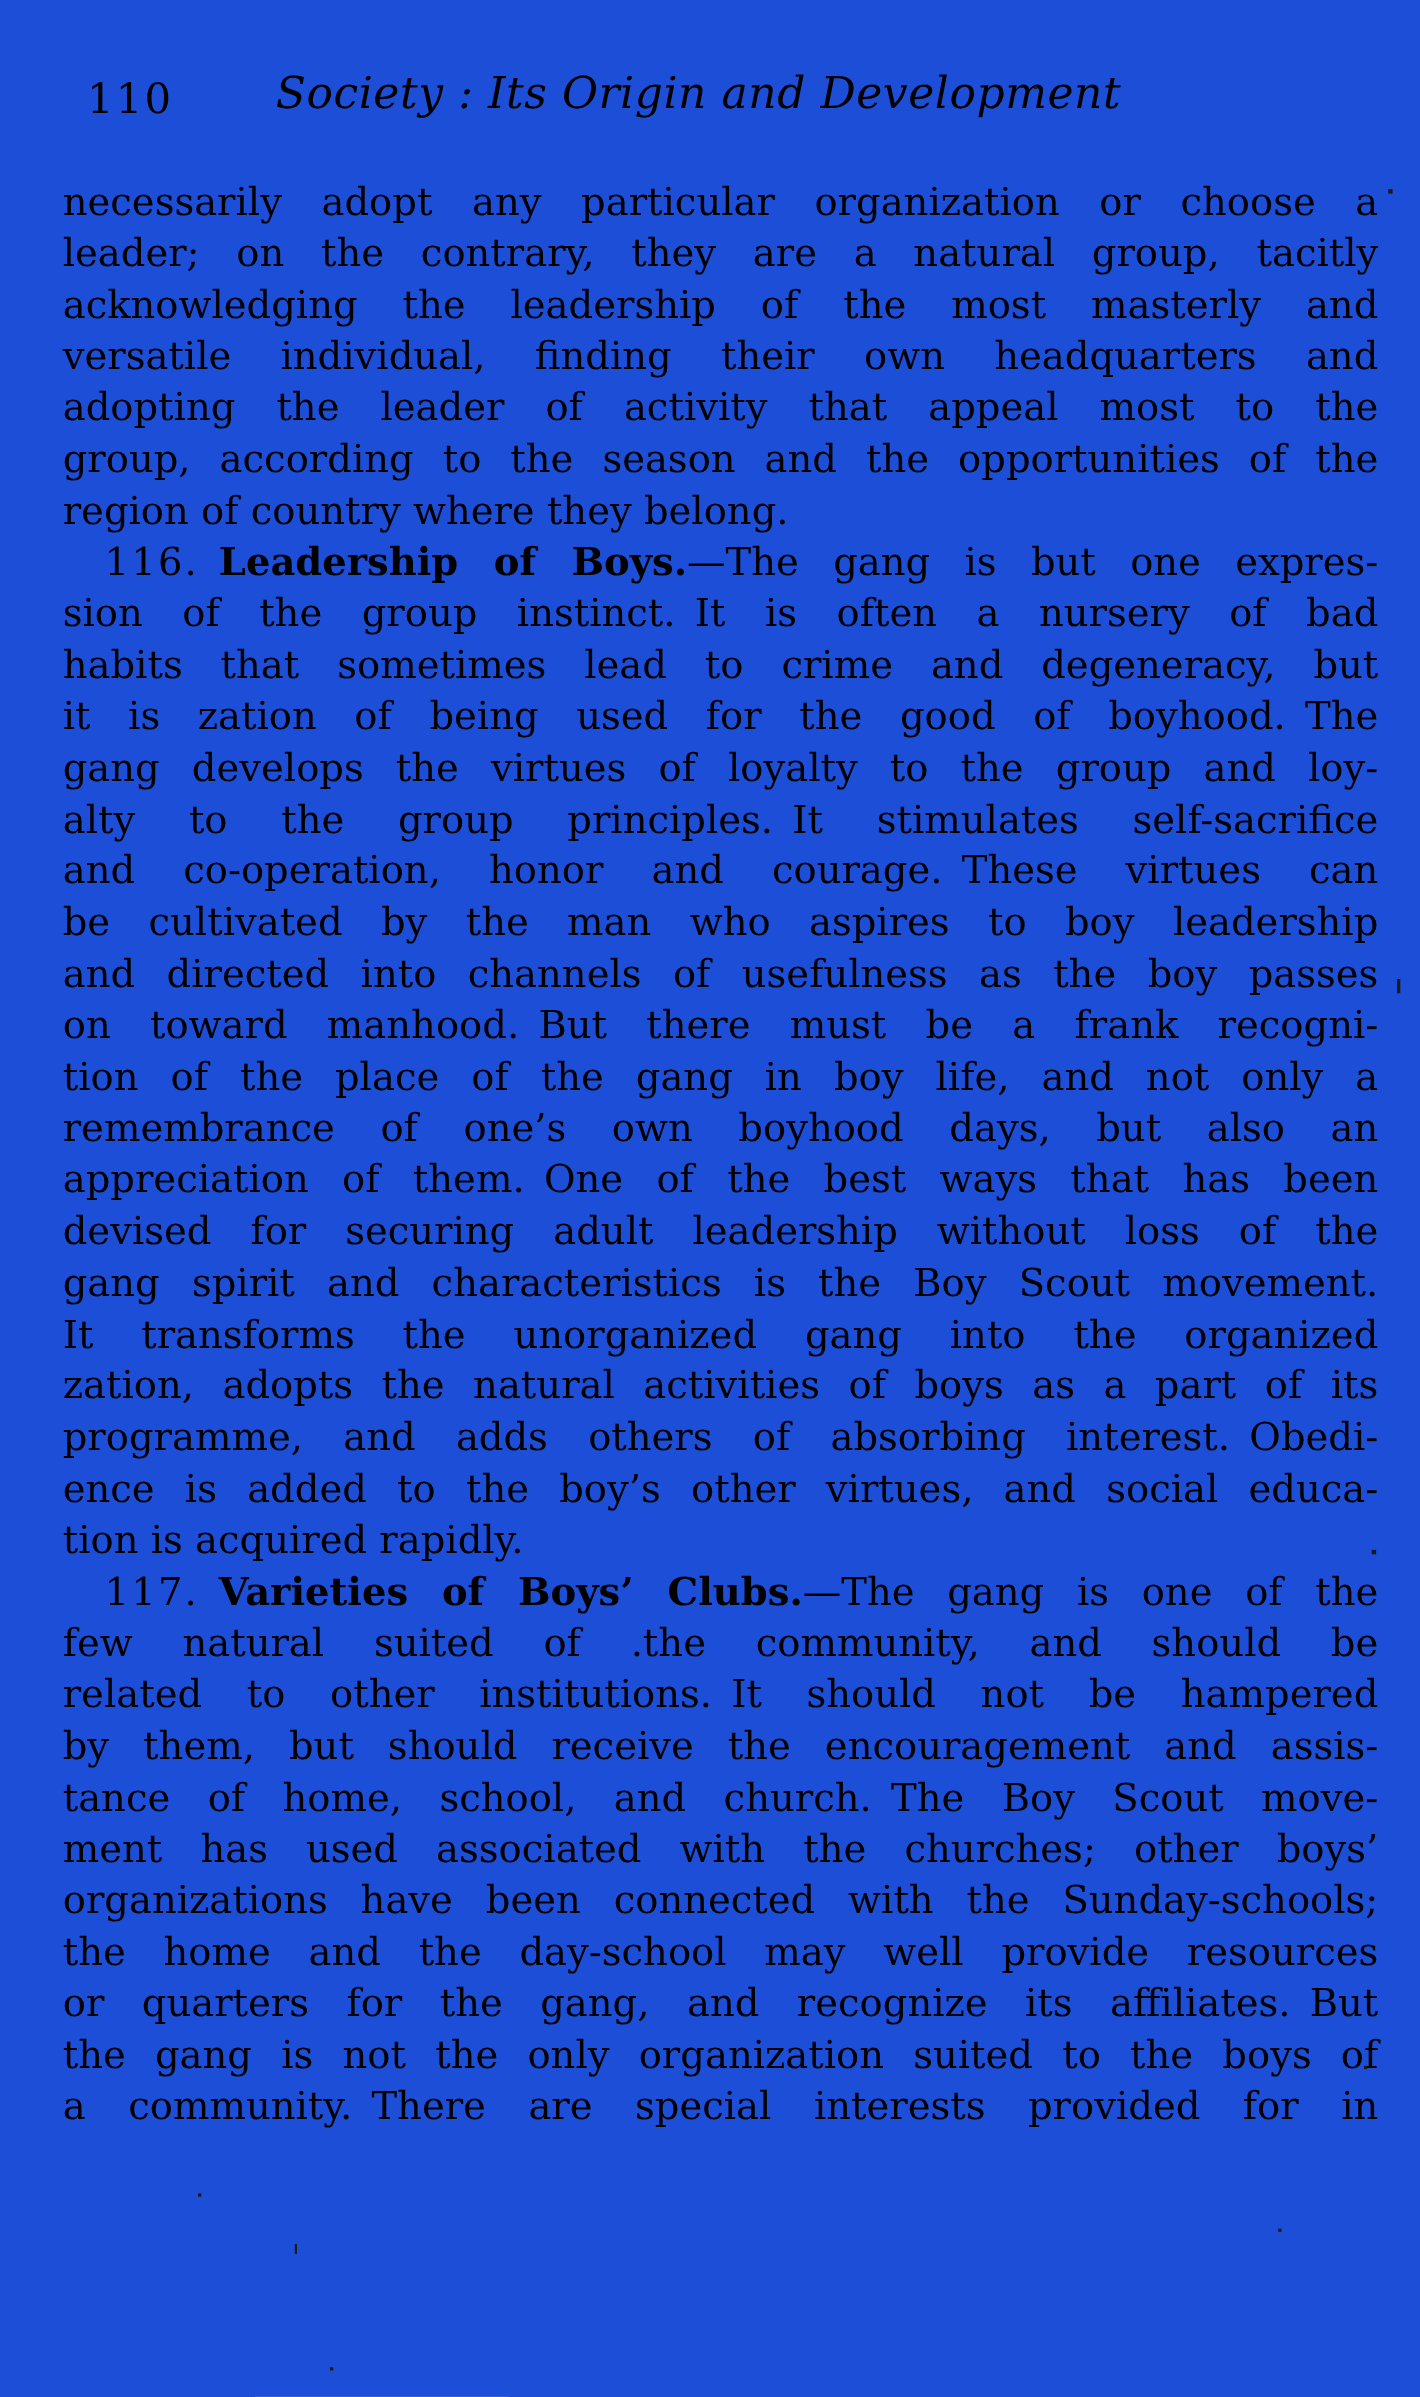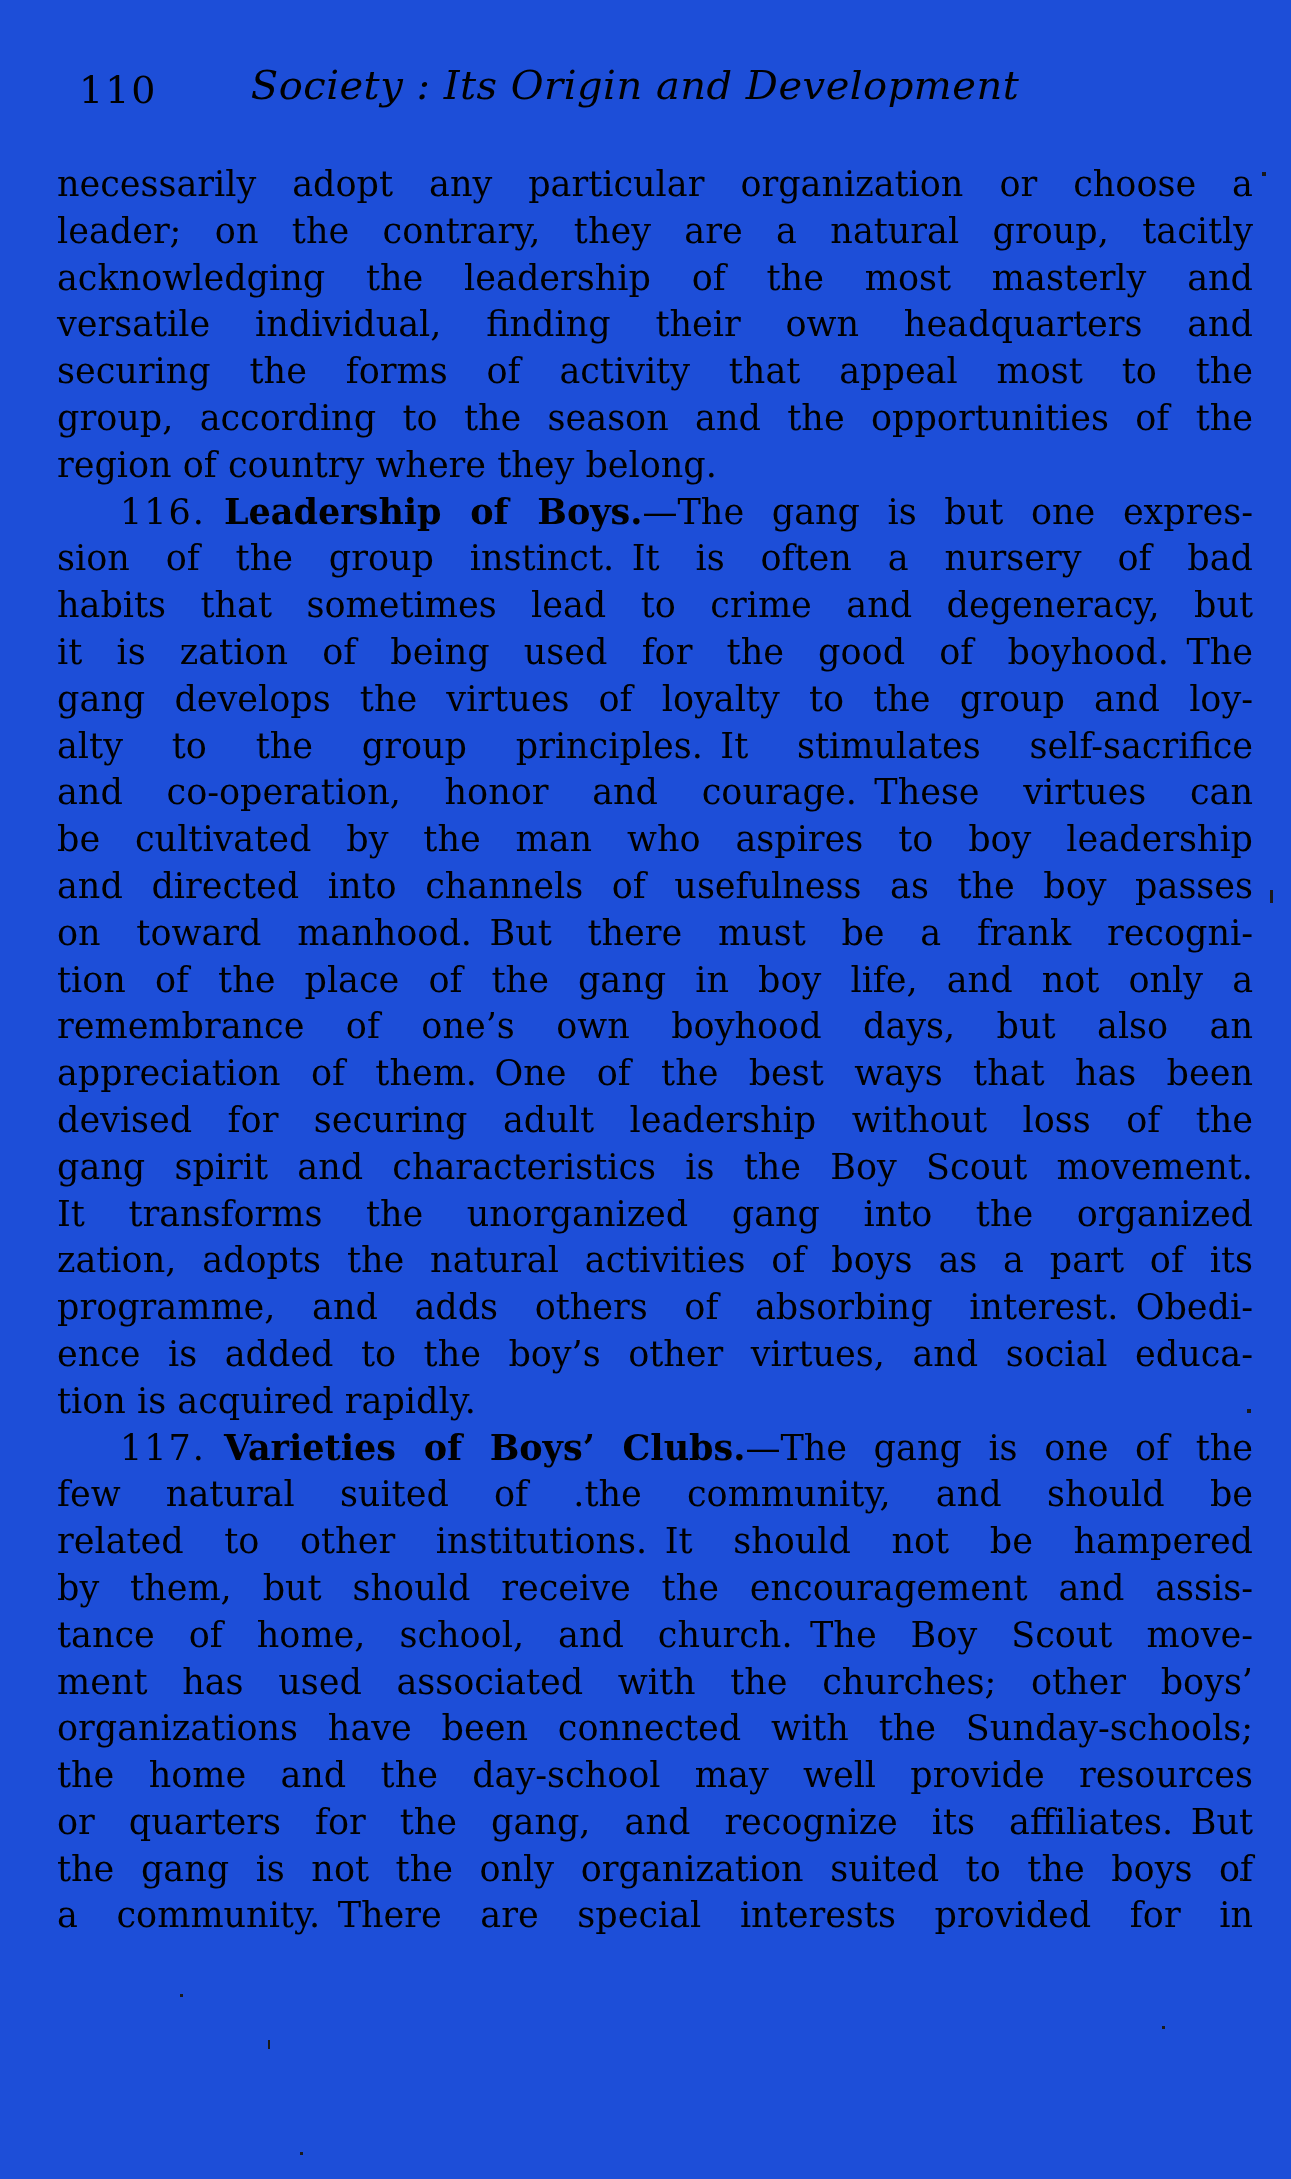--- a/index.html
+++ b/index.html
@@ -49,21 +49,21 @@
     width: 1196px;
   }
   .line {
     font-size: 35px;
     line-height: 46.8px;
     text-align: justify;
     text-align-last: justify;
   }
   .line.last { text-align-last: left; }
   .line.indent { text-indent: 38px; }
-  .secnum { margin-right: 18px; letter-spacing: 2px; margin-left: 25px; }
+  .secnum { margin-right: 18px; letter-spacing: 2px; }
   .bold { font-weight: bold; }
   .speck {
     position: absolute;
     background: #1a1a1a;
   }
 </style>
 </head>
 <body>
 
 <div class="page">
@@ -71,21 +71,21 @@
   <div class="header">
     <span class="page-number">110</span>
     <span class="running-title">Society : Its Origin and Development</span>
   </div>
 
   <div class="text-block">
       <div class="line"><span>necessarily adopt any particular organization or choose a</span></div>
       <div class="line"><span>leader; on the contrary, they are a natural group, tacitly</span></div>
       <div class="line"><span>acknowledging the leadership of the most masterly and</span></div>
       <div class="line"><span>versatile individual, finding their own headquarters and</span></div>
-      <div class="line"><span>securing the forms of activity that appeal most to the</span></div>
+      <div class="line"><span>adopting the leader of activity that appeal most to the</span></div>
       <div class="line"><span>group, according to the season and the opportunities of the</span></div>
       <div class="line last"><span>region of country where they belong.</span></div>
       <div class="line indent"><span class="secnum">116.</span><span class="bold">Leadership of Boys.</span><span>—The gang is but one expres-</span></div>
       <div class="line"><span>sion of the group instinct. It is often a nursery of bad</span></div>
       <div class="line"><span>habits that sometimes lead to crime and degeneracy, but</span></div>
       <div class="line"><span>it is zation of being used for the good of boyhood. The</span></div>
       <div class="line"><span>gang develops the virtues of loyalty to the group and loy-</span></div>
       <div class="line"><span>alty to the group principles. It stimulates self-sacrifice</span></div>
       <div class="line"><span>and co-operation, honor and courage. These virtues can</span></div>
       <div class="line"><span>be cultivated by the man who aspires to boy leadership</span></div>

